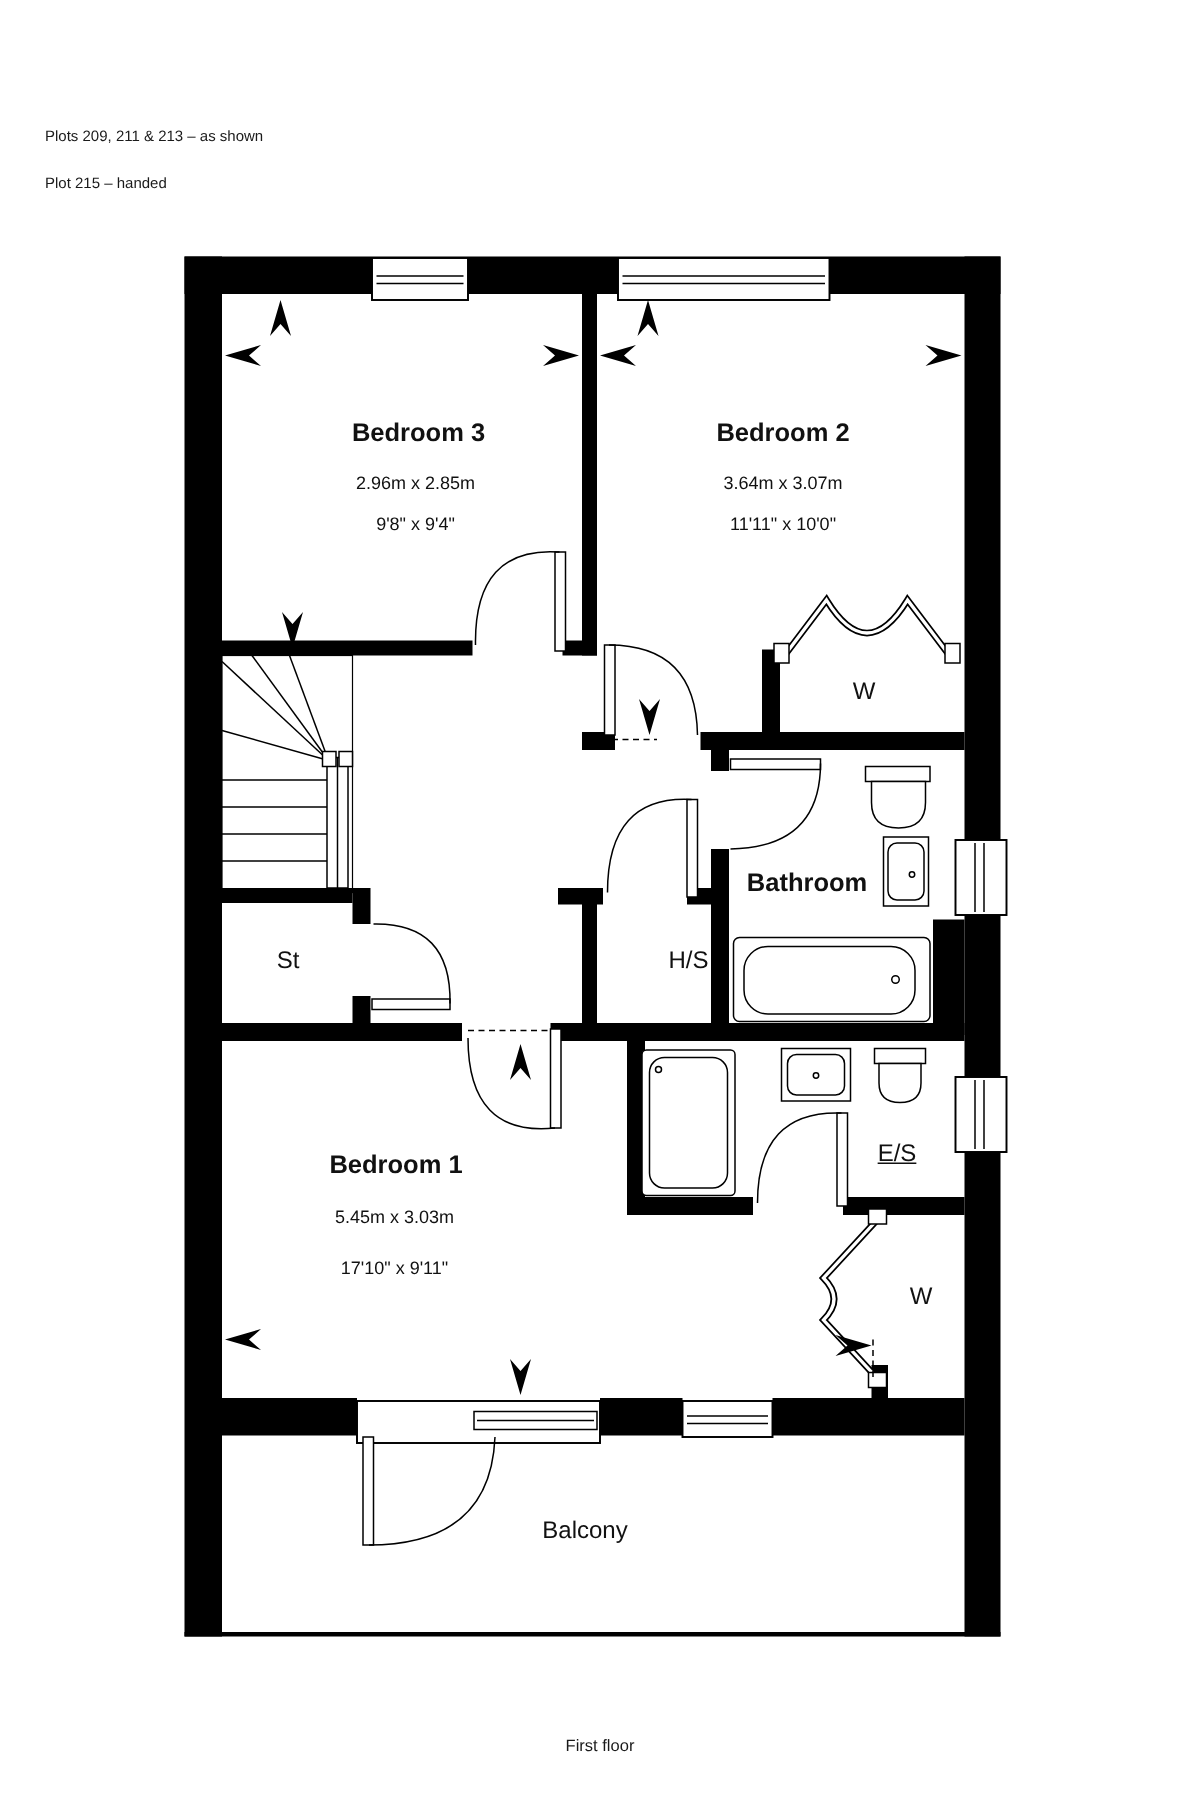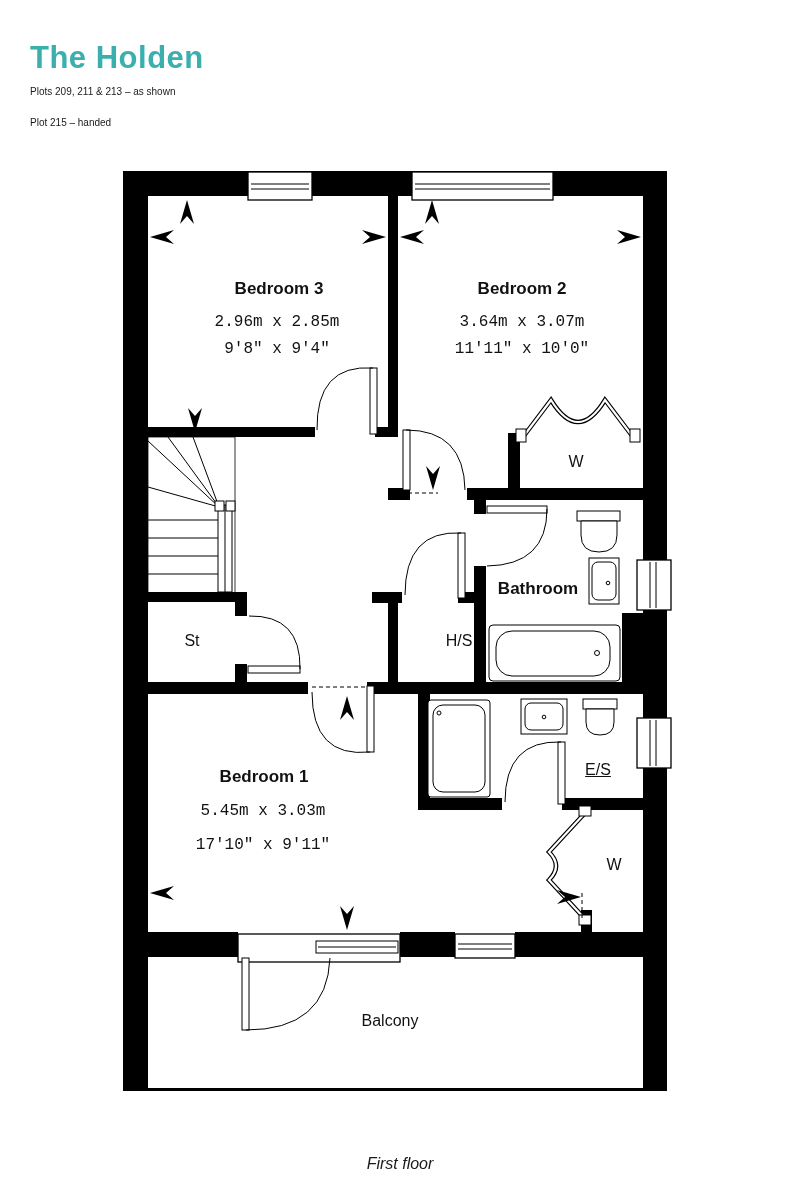--- a/index.html
+++ b/index.html
@@ -4,38 +4,37 @@
 <style>
   html,body{margin:0;padding:0;background:#ffffff;}
   body{font-family:"Liberation Sans", sans-serif; color:#1a1a1a;}
   #canvas{position:relative;width:800px;height:1200px;background:#fff;overflow:hidden;}
   .hdr{position:absolute;left:30px;}
   .title{top:40px;font-size:31px;font-weight:bold;letter-spacing:0.5px;}
   .sub1{top:86px;font-size:10px;}
   .sub2{top:117px;font-size:10px;}
   .lbl{position:absolute;transform:translate(-50%,-50%);white-space:nowrap;font-size:16px;color:#111;}
   .room-name{font-weight:bold;font-size:17px;}
-  .dim{font-size:16px;font-family:Liberation Mono, monospace;}
+  .dim{font-size:12px;}
   .small-room{font-size:16px;}
-  .footer-lbl{position:absolute;left:400px;top:1164px;transform:translate(-50%,-50%);font-size:16px;font-style:italic;}
+  .footer-lbl{position:absolute;left:400px;top:1164px;transform:translate(-50%,-50%);font-size:11px;}
   svg{position:absolute;left:0;top:0;}
   .wall{fill:#000;stroke:none;}
   .thin{fill:none;stroke:#000;stroke-width:1;}
   .leaf{fill:#fff;stroke:#000;stroke-width:1;}
   .winbox{fill:#fff;stroke:#000;stroke-width:1.3;}
   .fix{fill:#fff;stroke:#000;stroke-width:1;}
   .dash{fill:none;stroke:#000;stroke-width:1;stroke-dasharray:4 3;}
   .arrow{fill:#000;stroke:none;}
 </style>
 </head>
 <body>
 
 <div id="canvas">
 
-  <div class="hdr title" style="color: rgb(59, 175, 173);">The Holden</div>
   <div class="hdr sub1">Plots 209, 211 &amp; 213 – as shown</div>
   <div class="hdr sub2">Plot 215 – handed</div>
 
   <svg width="800" height="1200" viewBox="0 0 800 1200">
 
     <g>
       <rect class="wall" x="123" y="171" width="544" height="25"></rect>
       <rect class="wall" x="123" y="171" width="25" height="920"></rect>
       <rect class="wall" x="643" y="171" width="24" height="920"></rect>
       <rect class="wall" x="622" y="613" width="21" height="77"></rect>

